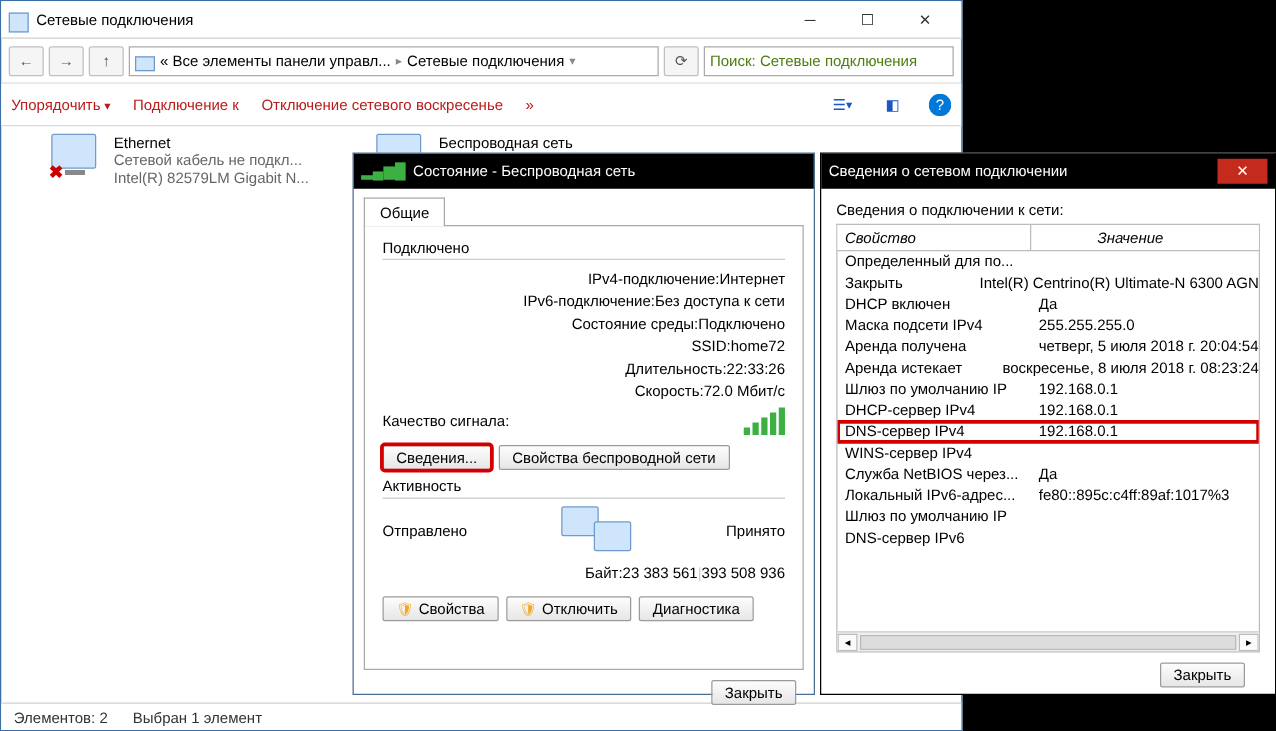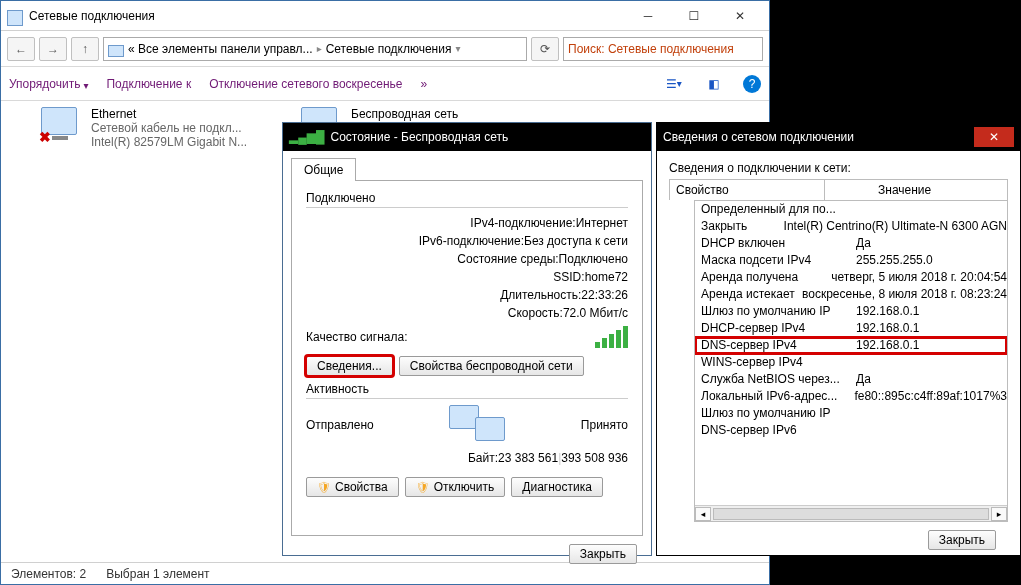--- a/index.html
+++ b/index.html
@@ -22,26 +22,26 @@
 }
 .navarrow {
   width:28px;height:24px;border:1px solid #c0c0c0;background:#f5f5f5;border-radius:2px;
   display:flex;align-items:center;justify-content:center;color:#555;
 }
 .addrbox {
   flex:1; height:24px; border:1px solid #aaa; display:flex; align-items:center; padding:0 4px; gap:4px;
 }
 .addrbox .crumb { white-space:nowrap; }
 .addrbox .sep { color:#888; }
-.searchbox { width:200px; height:24px; border:1px solid #aaa; padding:0 4px; color:#c2410c; display:flex; align-items:center;}
+.searchbox { width:200px; height:24px; border:1px solid #aaa; padding:0 4px; color:#4d7c0f; display:flex; align-items:center;}
 .cmdbar {
   height:34px; background:#fff; border-bottom:1px solid #d9d9d9;
   display:flex; align-items:center; padding:0 8px; gap:18px;
 }
-.cmdbar .cmd { color:#701a75; display:flex; align-items:flex-end; gap:3px; cursor:default;}
+.cmdbar .cmd { color:#b91c1c; display:flex; align-items:flex-end; gap:3px; cursor:default;}
 .cmdbar .spacer{flex:1;}
 .cmdbar .iconbtn{ width:22px;height:22px;border:1px solid transparent;display:flex;align-items:center;justify-content:center;color:#1a56c4;}
 .cmdbar .iconbtn.help{ background:#0078d7;color:#fff;border-radius:50%;width:18px;height:18px;}
 .content { position:relative; padding:6px; height:calc(100% - 30px - 36px - 34px - 22px); }
 .adapter {
   position:absolute; width:240px; display:flex; gap:6px; align-items:flex-start;
 }
 .adapter.eth { left:40px; top:6px; }
 .adapter.wlan{ left:300px; top:6px; }
 .adapter .aicon{ width:44px; height:36px; position:relative;}
@@ -103,25 +103,25 @@
   position:absolute; left:656px; top:122px; width:365px; height:434px;
   background:#fff;border:1px solid #000;
 }
 .detailsdlg .dtitle{
   height:28px;background:#000;color:#fff;display:flex;align-items:center;padding:0 6px;
   justify-content:space-between;
 }
 .detailsdlg .dtitle .x{ width:40px;height:20px;background:#c42b1c;color:#fff;display:flex;align-items:center;justify-content:center;}
 .detailsdlg .body{padding:10px 12px;}
 .listhdr{display:flex;border:1px solid #bcbcbc;border-bottom:none;}
-.listhdr div{padding:3px 6px;background:#fff;border-right:1px solid #bcbcbc;}
+.listhdr div{padding:3px 6px;background:#fff;border-right:1px solid #bcbcbc;font-style:italic;}
 .listhdr div:last-child{border-right:none;flex:1;margin-left:47px;}
 .listhdr .c1{width:155px;}
 .detailsdlg .list{
-  border:1px solid #bcbcbc;height:322px;overflow:hidden;position:relative; padding-bottom:16px;margin-left:25px;
+  border:1px solid #bcbcbc;height:322px;overflow:hidden;position:relative; padding-bottom:16px;
 }
 .detailsdlg .list .item{display:flex;line-height:17px;}
 .detailsdlg .list .item .c1{width:155px;padding-left:6px;white-space:nowrap;overflow:hidden;text-overflow:ellipsis;}
 .detailsdlg .list .item .c2{flex:1;padding-left:6px;white-space:nowrap;}
 .detailsdlg .list .hl{ outline:3px solid #d40000; outline-offset:-2px;}
 .detailsdlg .hscroll{
   position:absolute;left:0;right:0;bottom:0;height:16px;background:#efefef;border-top:1px solid #ccc;
   display:flex;justify-content:space-between;align-items:center;
 }
 .detailsdlg .hscroll .arr{width:16px;height:14px;border:1px solid #bbb;background:#fafafa;display:flex;align-items:center;justify-content:center;font-size:9px;}

